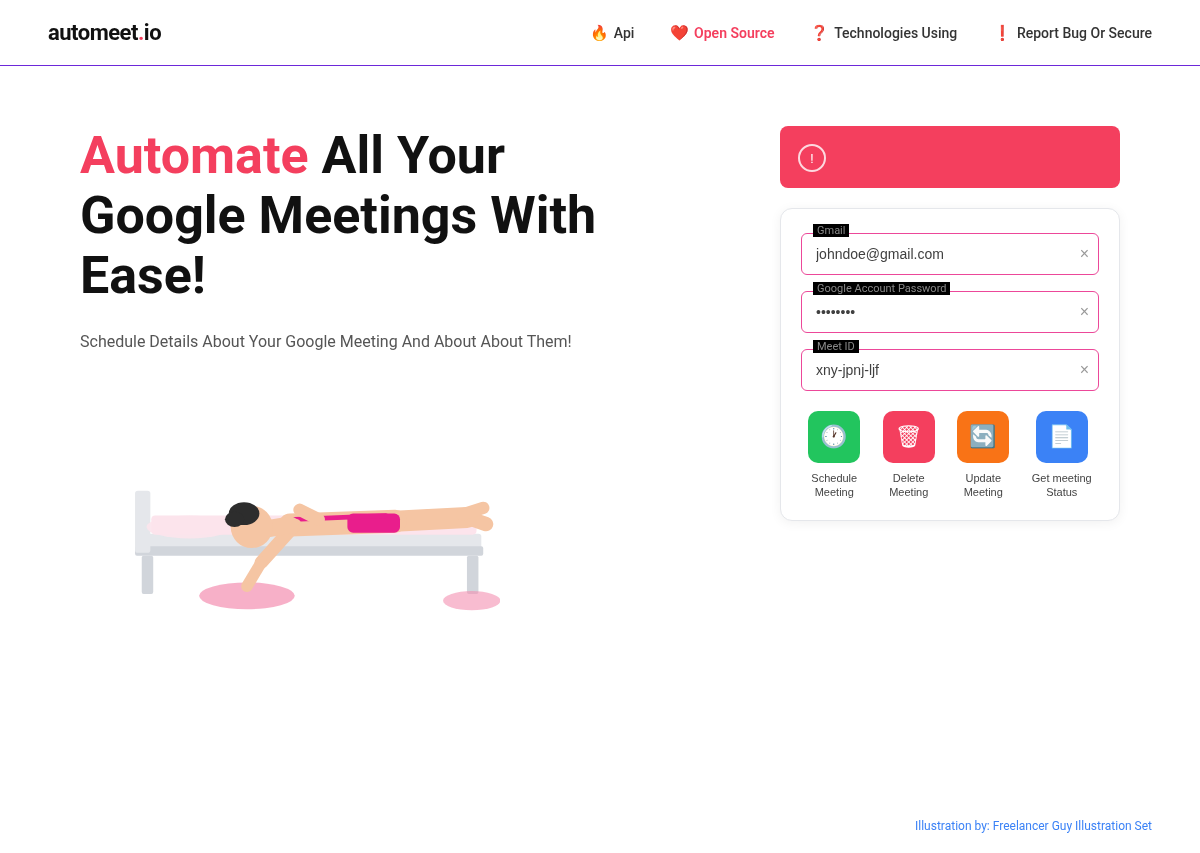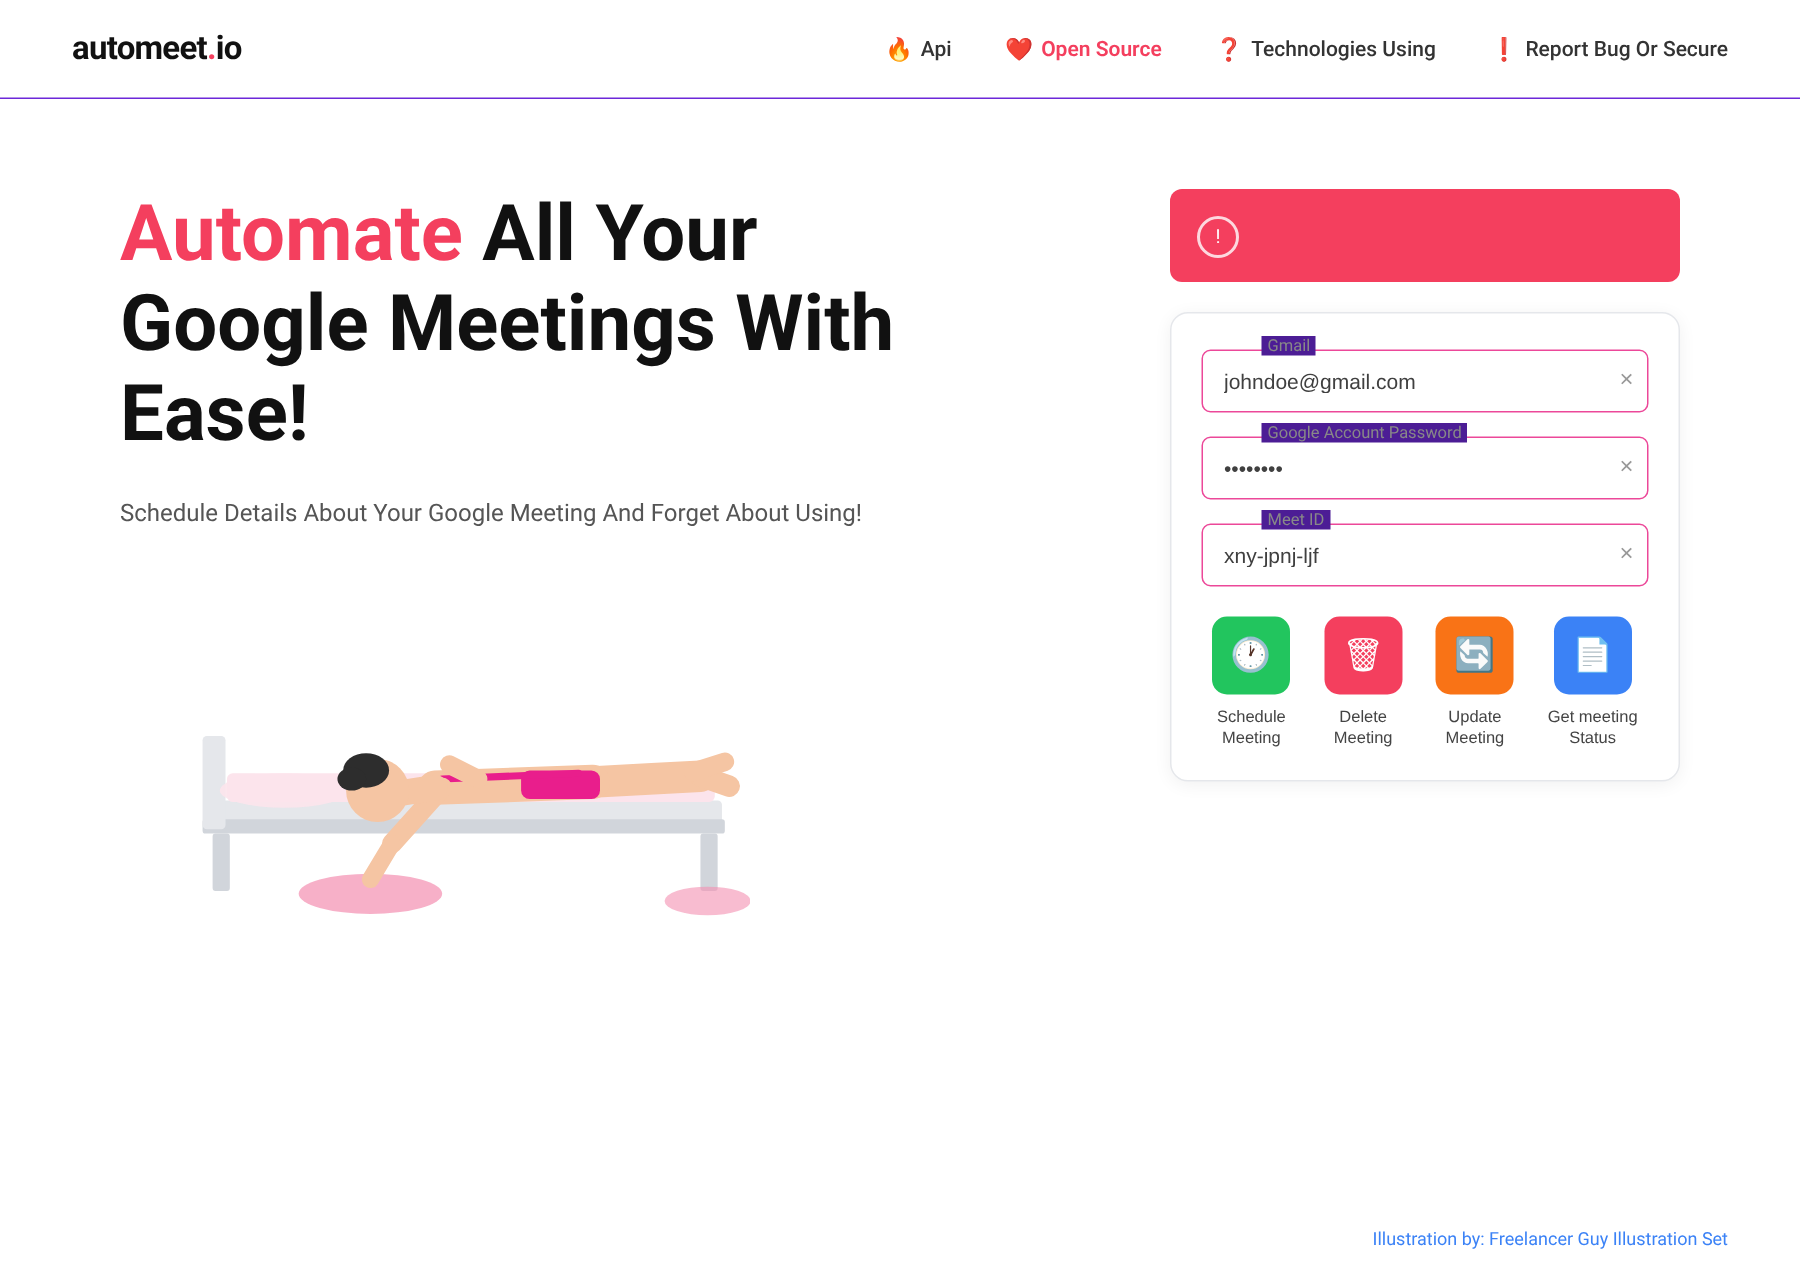--- a/index.html
+++ b/index.html
@@ -134,26 +134,25 @@
     }
 
     .form-field {
       position: relative;
       margin-bottom: 16px;
     }
     .form-field label {
       position: absolute;
       top: -9px;
       left: 12px;
-      background: #4c1d95;
+      background: #000000;
       font-size: 11px;
       color: #888;
       padding: 0 4px;
       pointer-events: none;
-      margin-left: 28px;
     }
     .form-field input {
       width: 100%;
       border: 1px solid #ec4899;
       border-radius: 6px;
       padding: 12px 36px 12px 14px;
       font-size: 14px;
       color: #404040;
       outline: none;
       transition: border-color 0.2s;
@@ -249,21 +248,21 @@
     </a>
   </nav>
 </header>
 
 <main>
 
   <div class="left-section">
     <h1 class="hero-title">
       <span class="highlight">Automate</span><span> All Your Google Meetings With Ease!</span>
     </h1>
-    <p class="hero-subtitle">Schedule Details About Your Google Meeting And Forget About Using!</p>
+    <p class="hero-subtitle">Schedule Details About Your Google Meeting And About About Them!</p>
 
     <div class="illustration-container">
       <svg class="illustration-svg" viewBox="0 0 420 230" xmlns="http://www.w3.org/2000/svg">
 
         <rect x="50" y="145" width="360" height="18" rx="3" fill="#e5e7eb"></rect>
         <rect x="48" y="158" width="364" height="10" rx="2" fill="#d1d5db"></rect>
 
         <rect x="55" y="168" width="12" height="40" rx="2" fill="#d1d5db"></rect>
         <rect x="395" y="168" width="12" height="40" rx="2" fill="#d1d5db"></rect>
 

